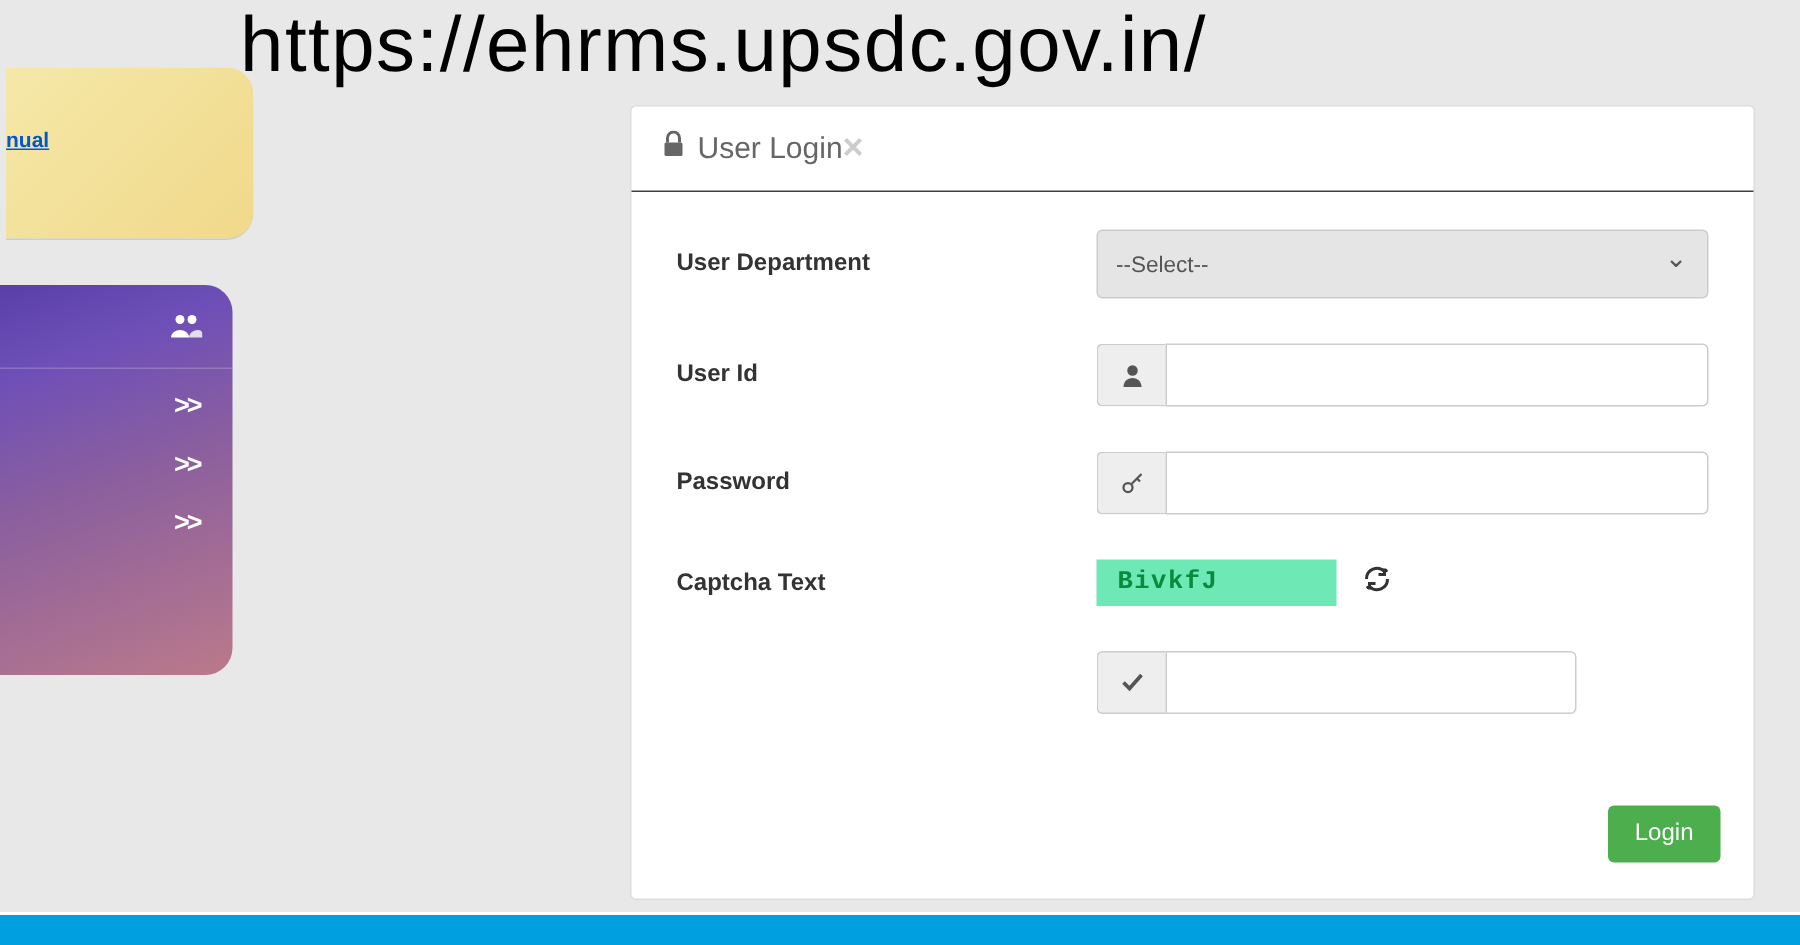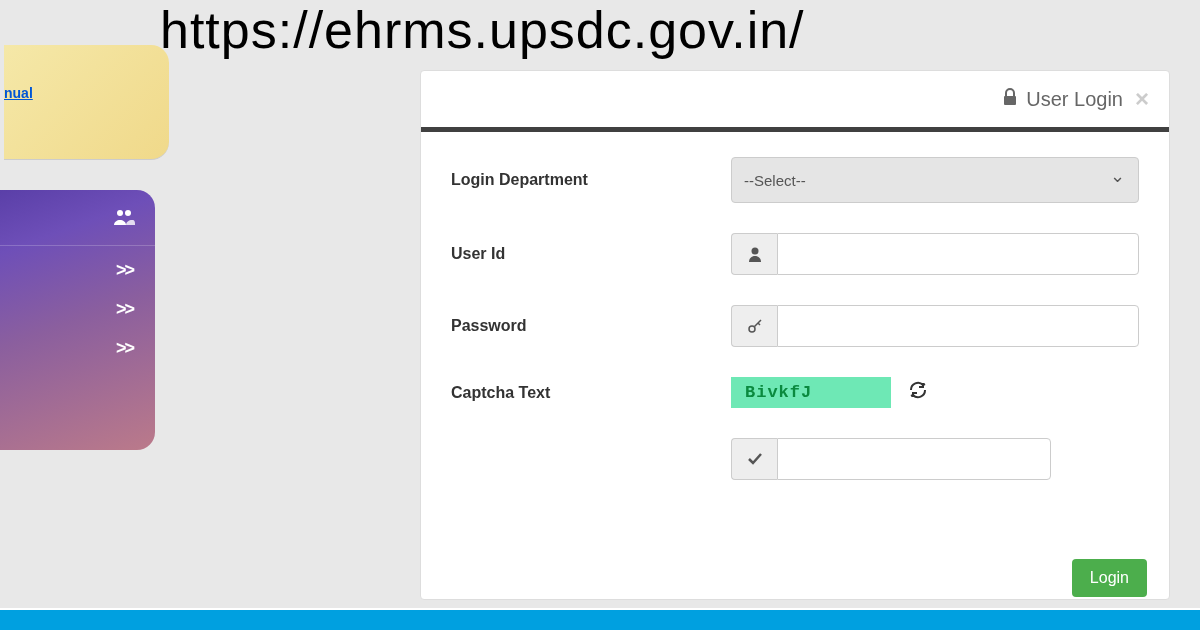--- a/index.html
+++ b/index.html
@@ -83,25 +83,24 @@
       top: 70px;
       left: 420px;
       width: 750px;
       height: 530px;
       background: #fff;
       border: 1px solid #ddd;
       border-radius: 4px;
     }
     .modal-header {
       padding: 14px 20px;
-      border-bottom: 5px solid #404040;
-      display: flex;
-      align-items: center;
-      justify-content: flex-end;
-      gap: 12px;
+      border-bottom: 1px solid #404040;
+      display: flex;
+      align-items: center;
+      justify-content: flex-start;
     }
     .modal-title {
       font-size: 20px;
       color: #666;
       display: flex;
       align-items: center;
       gap: 8px;
     }
     .close-x {
       font-size: 24px;
@@ -192,21 +191,21 @@
       margin-left: 18px;
       font-size: 18px;
       color: #333;
       cursor: pointer;
     }
     .captcha-input-row .input-group {
       width: 320px;
     }
     .modal-footer {
       position: absolute;
-      bottom: 2px;
+      bottom: 24px;
       right: 22px;
       display: flex;
       gap: 12px;
     }
     .btn {
       padding: 10px 18px;
       border: none;
       border-radius: 4px;
       font-size: 16px;
       color: #fff;
@@ -259,21 +258,21 @@
             <path d="M4 8V5a4 4 0 018 0v3" fill="none" stroke="#666" stroke-width="2"></path>
           </svg>
       </span>
       <span>User Login</span>
     </div>
     <span class="close-x">×</span>
   </div>
 
   <div class="modal-body">
     <div class="form-row">
-      <div class="form-label">Login Department</div>
+      <div class="form-label">User Department</div>
       <div class="form-control-wrap">
         <div class="select-wrap">
           <select class="select-box">
             <option>--Select--</option>
           </select>
         </div>
       </div>
     </div>
 
     <div class="form-row">

